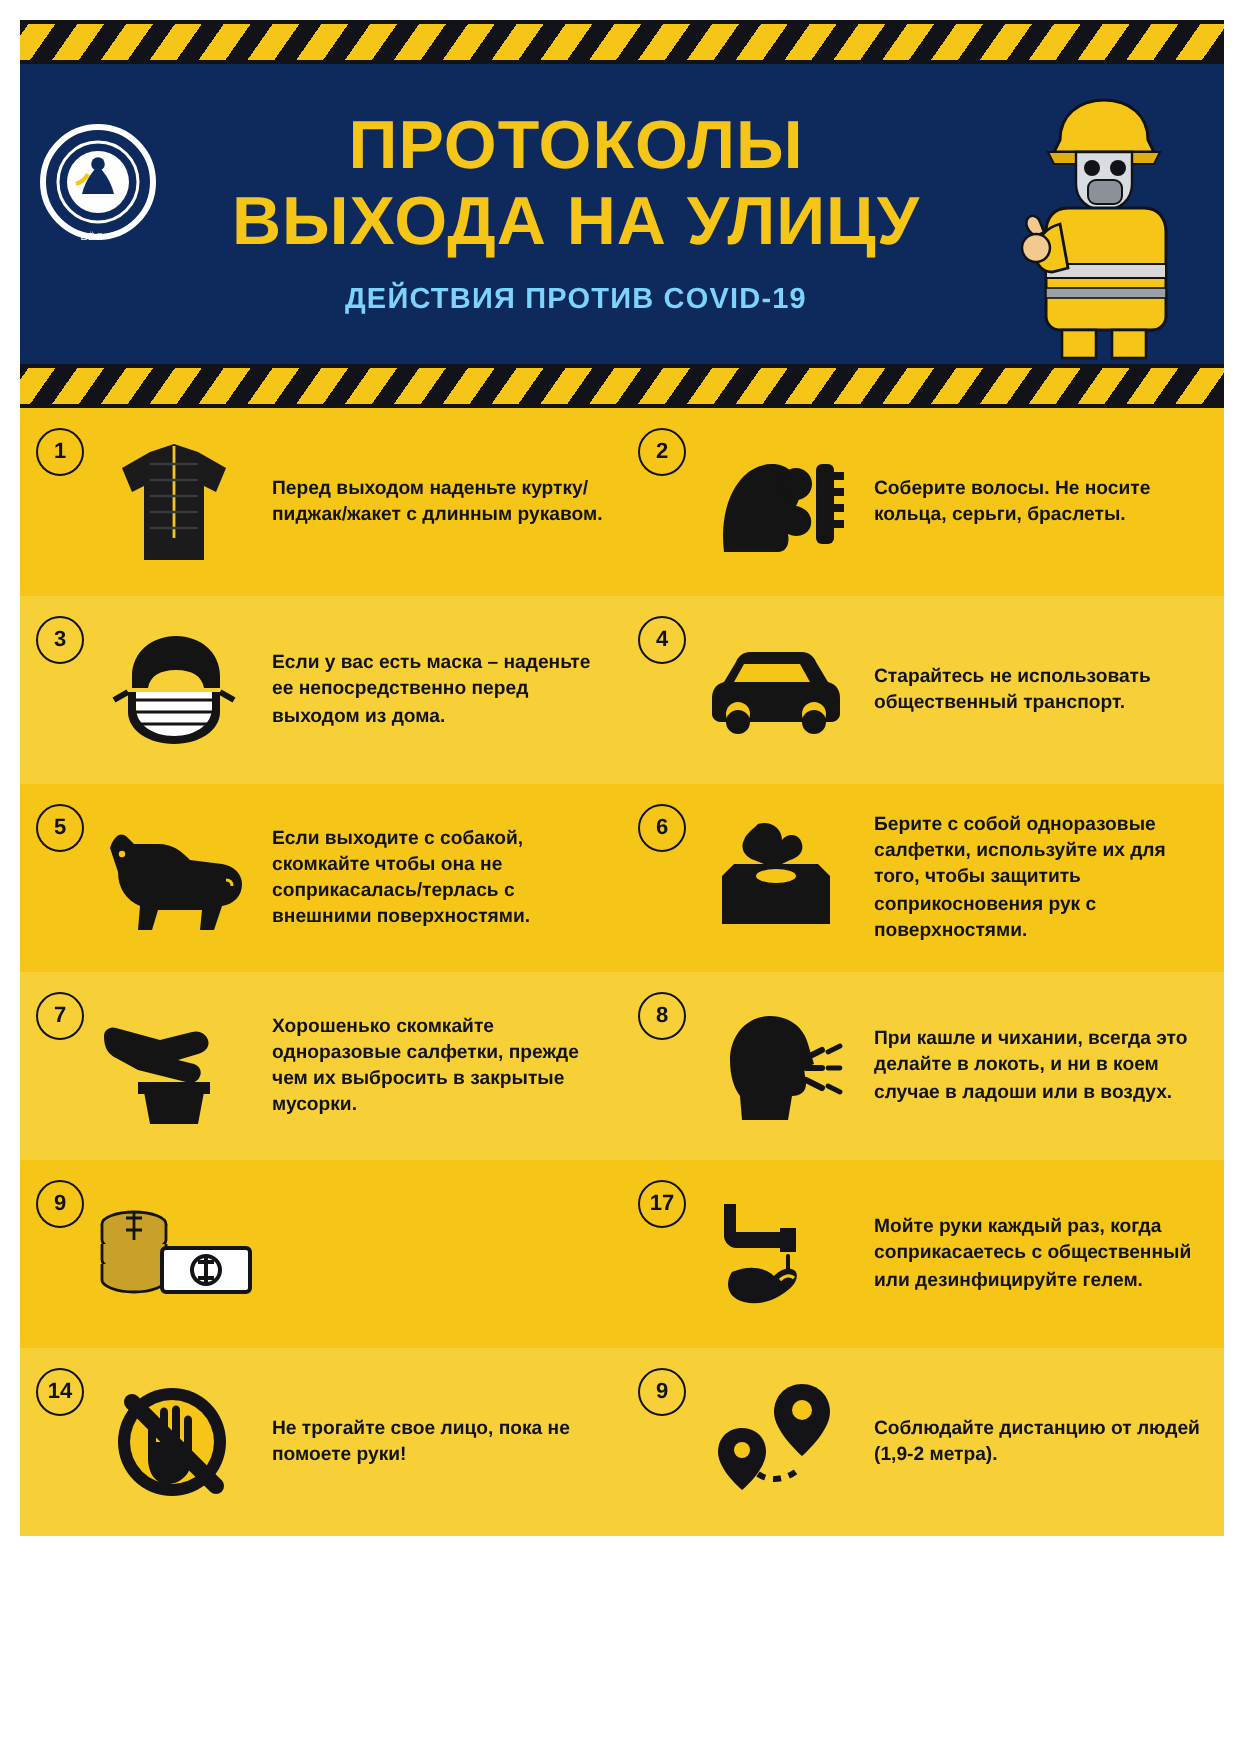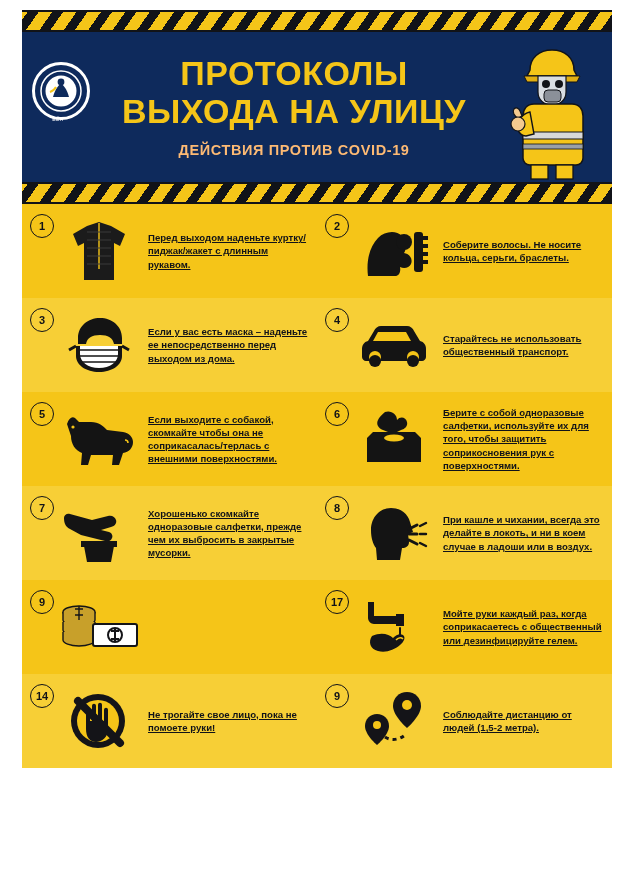--- a/index.html
+++ b/index.html
@@ -7,21 +7,21 @@
     width:622px;height:874px;
     background:#ffffff;
     font-family:"Liberation Sans", sans-serif;
     overflow:hidden;
   }
   .poster{
     position:relative;
     width:622px;height:874px;
     background:#ffffff;
     box-sizing:border-box;
-    padding:10px 10px 12px 22px;
+    padding:10px 10px 12px 10px;
   }
 
   
   .stripes{
     height:18px;
     background:
       repeating-linear-gradient(
         -55deg,
         #111318 0px, #111318 9px,
         #f5c518 9px, #f5c518 20px
@@ -53,21 +53,21 @@
     text-align:center;
     color:#f5c518;
     font-weight:bold;
     font-size:34px;
     line-height:1.12;
     letter-spacing:.5px;
   }
   .subtitle{
     position:absolute;left:72px;right:118px;top:110px;
     text-align:center;
-    color:#fdba74;
+    color:#7dd3fc;
     font-weight:bold;
     font-size:14.5px;
     letter-spacing:.6px;
   }
   .worker{
     position:absolute;right:8px;top:8px;width:104px;height:140px;
   }
 
   
   .grid{
@@ -101,21 +101,20 @@
     display:flex;align-items:center;justify-content:center;
     margin:0 6px 0 2px;
   }
   .art svg{display:block;}
   .txt{
     flex:1 1 auto;
     color:#111318;
     font-size:9.6px;
     font-weight:bold;
     line-height:1.38;
-    text-decoration:underline;
   }
 
   .bottom-space{height:26px;background:#ffffff;}
 </style>
 </head>
 <body>
 
 <div class="poster">
 
   <div class="stripes"></div>
@@ -322,20 +321,20 @@
       <div class="num">9</div>
       <div class="art">
         <svg width="70" height="62" viewBox="0 0 70 62">
           <path d="M48 2c8 0 14 6 14 14 0 10-14 22-14 22S34 26 34 16C34 8 40 2 48 2z" fill="#141418"></path>
           <circle cx="48" cy="15" r="5" fill="#f5c518"></circle>
           <path d="M18 24c7 0 12 5 12 12 0 9-12 19-12 19S6 45 6 36c0-7 5-12 12-12z" fill="#141418"></path>
           <circle cx="18" cy="35" r="4" fill="#f5c518"></circle>
           <path d="M26 47c6 4 14 3 20-2" stroke="#141418" stroke-width="3" stroke-dasharray="4 4" fill="none"></path>
         </svg>
       </div>
-      <div class="txt">Соблюдайте дистанцию от людей (1,5-2 метра).</div>
+      <div class="txt">Соблюдайте дистанцию от людей (1,9-2 метра).</div>
     </div>
 
   </div>
 
   <div class="bottom-space"></div>
 
 </div>
 
 </body></html>

